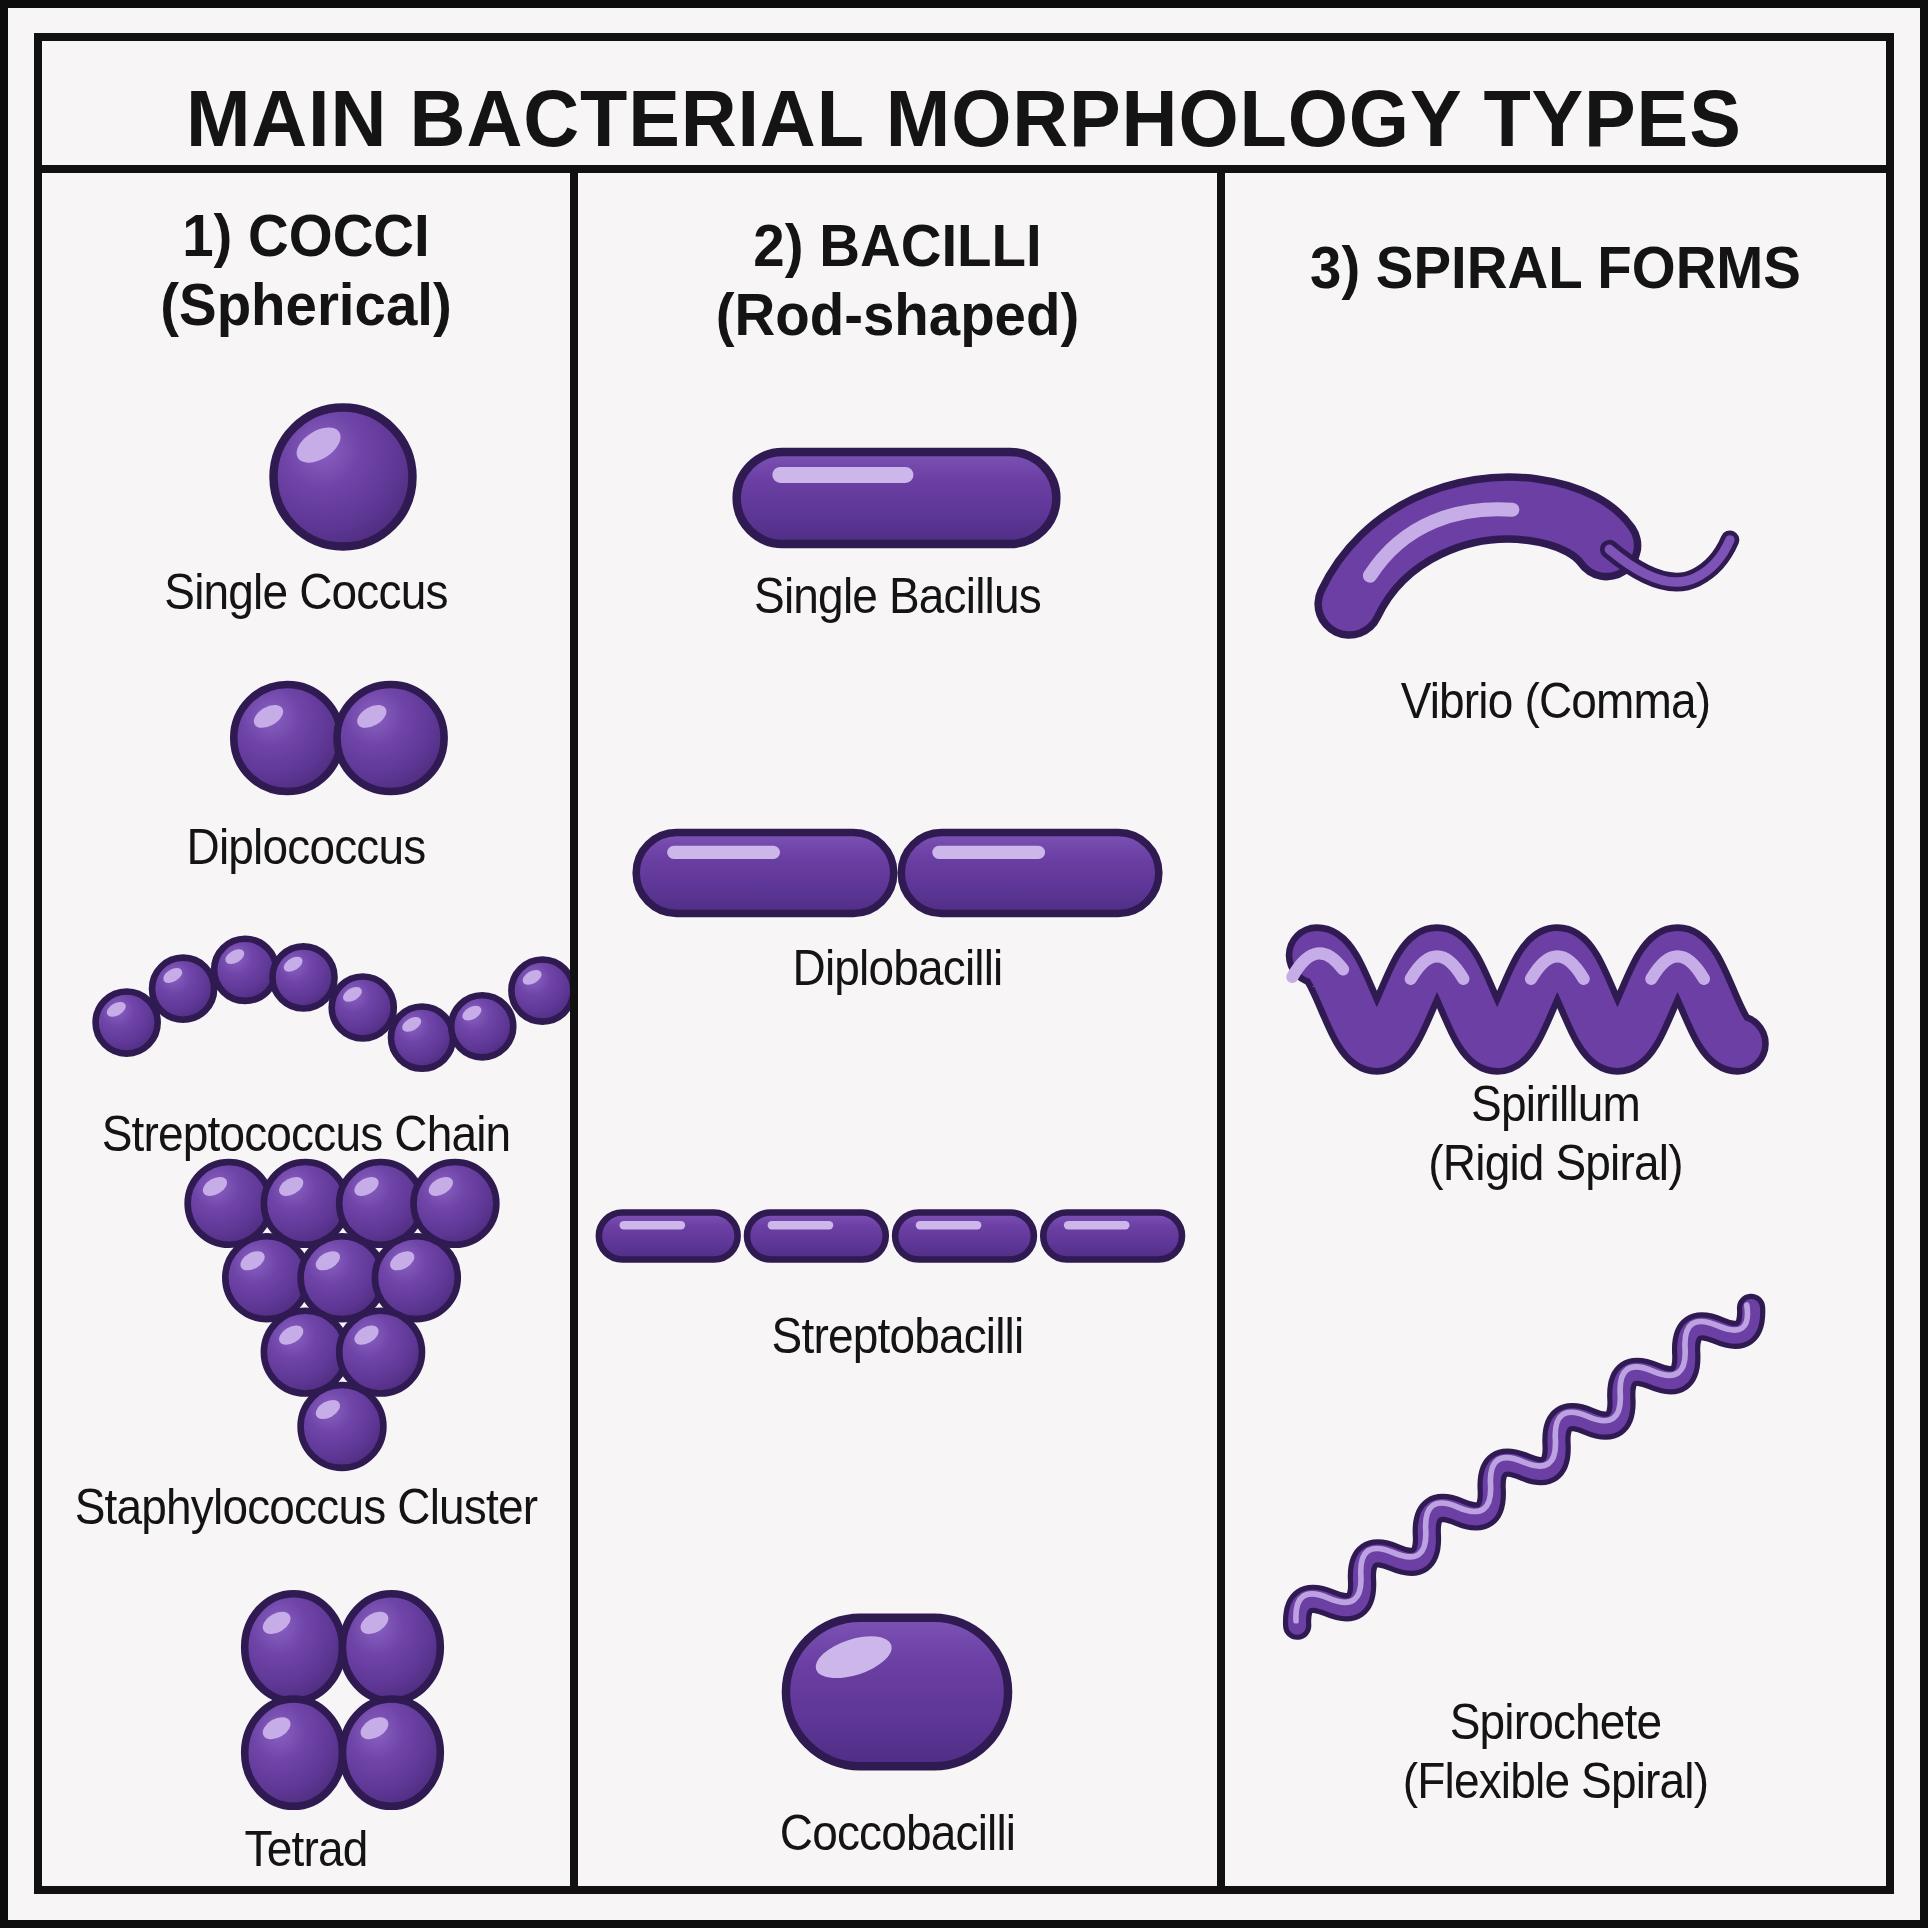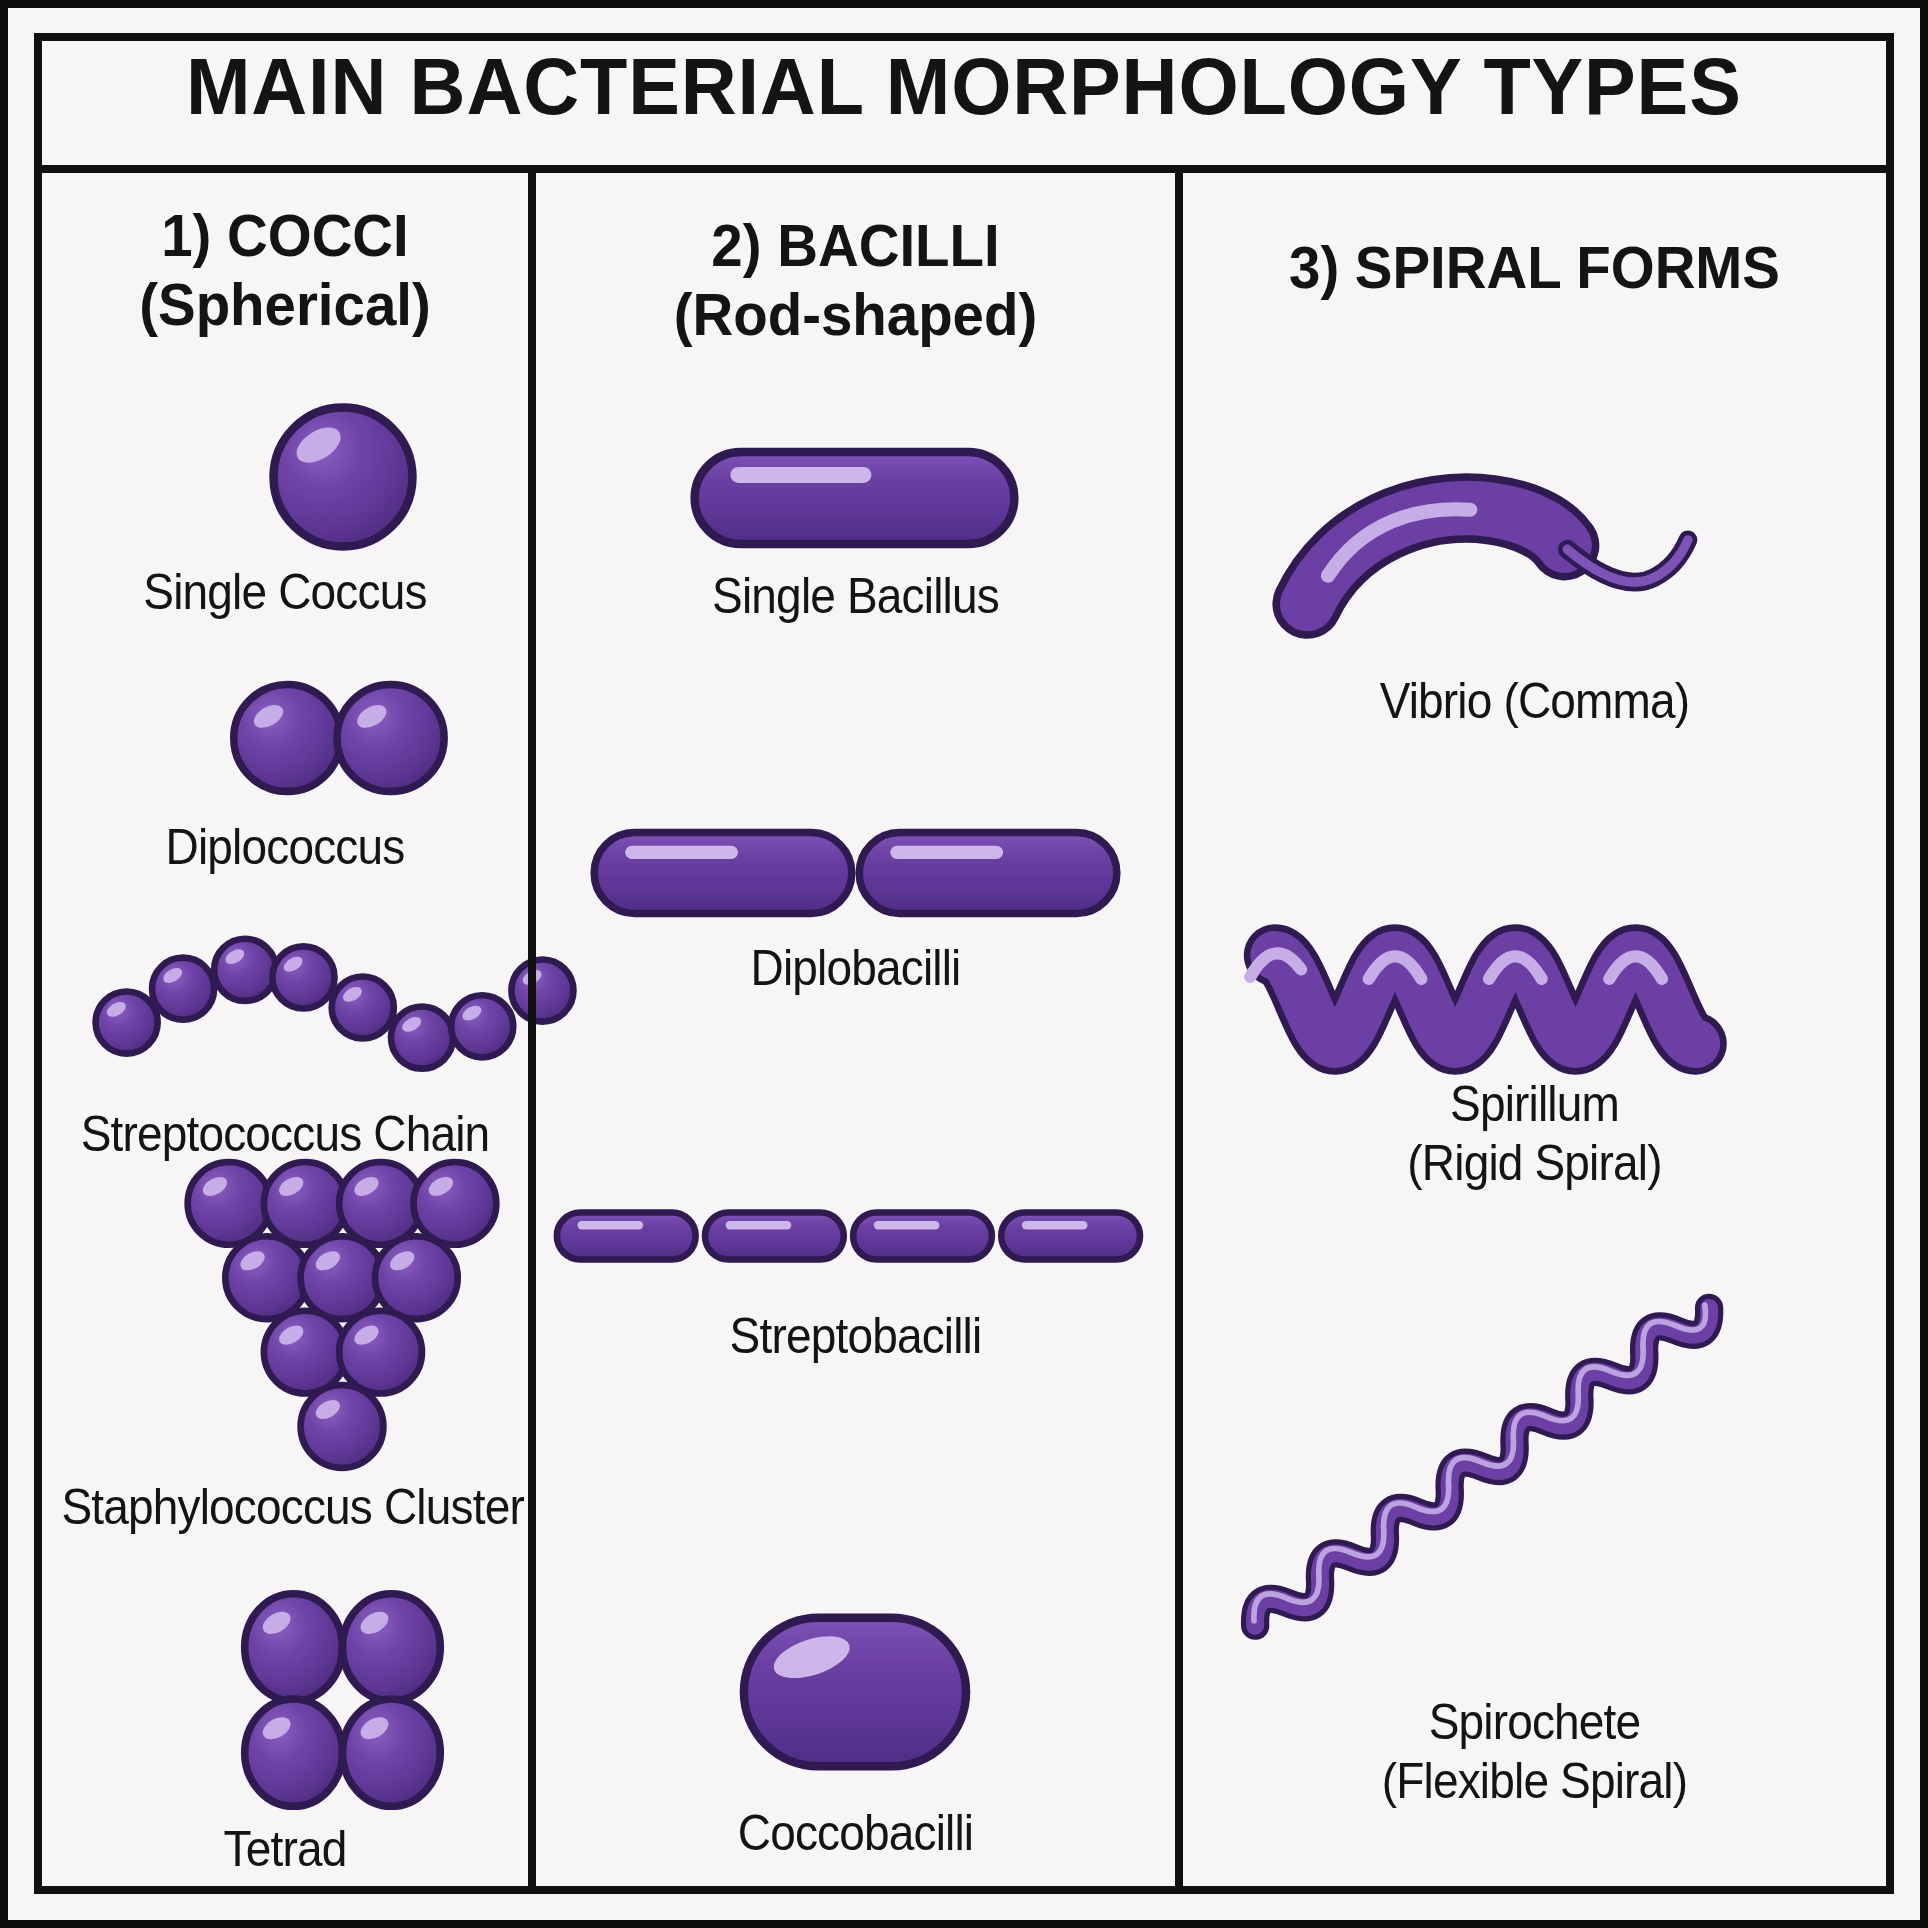--- a/index.html
+++ b/index.html
@@ -11,29 +11,29 @@
     color:var(--ink,#141414);
     overflow:hidden;
   }
   .inner{
     position:absolute;left:26px;top:24.5px;right:26px;bottom:26px;
     border:8.5px solid #111;
     display:flex;flex-direction:column;
   }
   .titlebar{
     height:124px;flex:0 0 124px;border-bottom:8.5px solid #111;
-    display:flex;align-items:flex-start;justify-content:center;
+    display:flex;align-items:flex-end;justify-content:center;
   }
   .title{
     font-size:79px;font-weight:bold;letter-spacing:0.9px;white-space:nowrap;
     transform:scaleX(.98);
   }
   .cols{flex:1;display:flex}
   .col{position:relative;height:100%}
-  .col-1{width:486px}
+  .col-1{width:528px}
   .col-2{width:639px;border-left:8.5px solid #111;border-right:8.5px solid #111}
   .col-3{flex:1}
   .hdr{
     position:absolute;left:0;right:0;text-align:center;
     font-weight:bold;font-size:60px;line-height:1.16;
     transform:scaleX(.94);white-space:nowrap;
   }
   .lbl{
     position:absolute;left:0;right:0;text-align:center;
     font-size:50px;line-height:1.18;letter-spacing:-0.9px;

